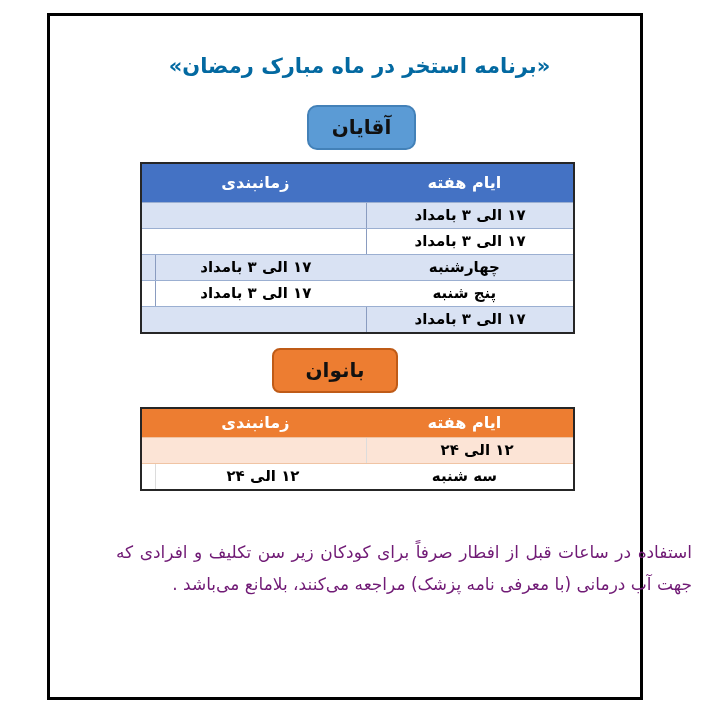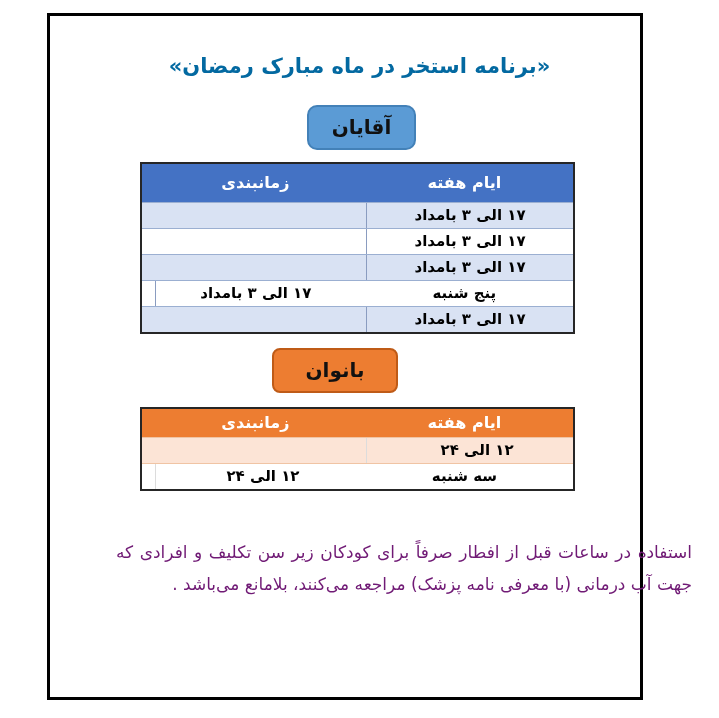--- a/index.html
+++ b/index.html
@@ -114,20 +114,21 @@
     <div class="cell cell-day">ایام هفته</div>
     <div class="cell cell-time">زمانبندی</div>
   </div>
   <div class="trow stripe">
     <div class="cell cell-time">۱۷ الی ۳ بامداد</div>
   </div>
   <div class="trow">
     <div class="cell cell-time">۱۷ الی ۳ بامداد</div>
   </div>
   <div class="trow stripe">
+    <div class="cell cell-day">چهارشنبه</div>
     <div class="cell cell-time">۱۷ الی ۳ بامداد</div>
   </div>
   <div class="trow">
     <div class="cell cell-day">پنج شنبه</div>
     <div class="cell cell-time">۱۷ الی ۳ بامداد</div>
   </div>
   <div class="trow stripe">
     <div class="cell cell-time">۱۷ الی ۳ بامداد</div>
   </div>
 </div>

